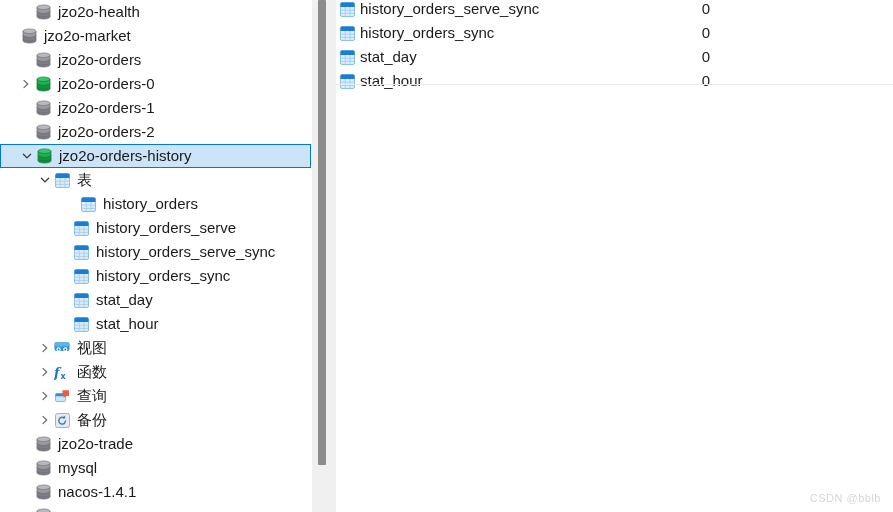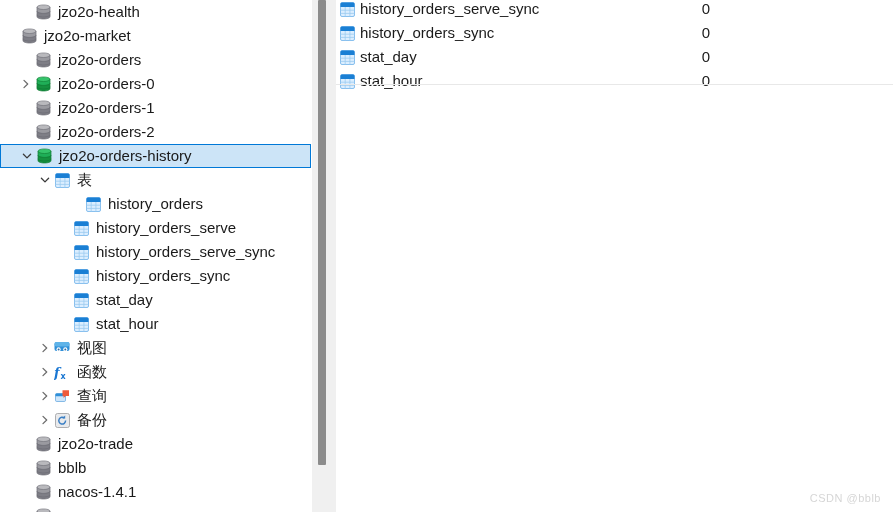--- a/index.html
+++ b/index.html
@@ -232,21 +232,21 @@
               <rect x="0.5" y="0.5" width="14" height="14" rx="1.5" fill="#dbeeff" stroke="#6fb3ea" stroke-width="0.8"></rect>
               <path d="M0.5 2 a1.5 1.5 0 0 1 1.5 -1.5 h11 a1.5 1.5 0 0 1 1.5 1.5 v3 h-14 z" fill="#1a7fd4"></path>
               <line x1="0.5" y1="8.2" x2="14.5" y2="8.2" stroke="#9ccbf0" stroke-width="0.8"></line>
               <line x1="0.5" y1="11.4" x2="14.5" y2="11.4" stroke="#9ccbf0" stroke-width="0.8"></line>
               <line x1="5.2" y1="5" x2="5.2" y2="14.5" stroke="#9ccbf0" stroke-width="0.8"></line>
               <line x1="9.9" y1="5" x2="9.9" y2="14.5" stroke="#9ccbf0" stroke-width="0.8"></line>
             </svg>
           </span>
           <span class="lbl">表</span>
         </div>
-        <div class="tree-row" style="padding-left: 68px;">
+        <div class="tree-row" style="padding-left: 32px; margin-left: 31px;">
           <span class="twisty"></span>
           <span class="ico">
             <svg width="15" height="15" viewBox="0 0 15 15">
               <rect x="0.5" y="0.5" width="14" height="14" rx="1.5" fill="#dbeeff" stroke="#6fb3ea" stroke-width="0.8"></rect>
               <path d="M0.5 2 a1.5 1.5 0 0 1 1.5 -1.5 h11 a1.5 1.5 0 0 1 1.5 1.5 v3 h-14 z" fill="#1a7fd4"></path>
               <line x1="0.5" y1="8.2" x2="14.5" y2="8.2" stroke="#9ccbf0" stroke-width="0.8"></line>
               <line x1="0.5" y1="11.4" x2="14.5" y2="11.4" stroke="#9ccbf0" stroke-width="0.8"></line>
               <line x1="5.2" y1="5" x2="5.2" y2="14.5" stroke="#9ccbf0" stroke-width="0.8"></line>
               <line x1="9.9" y1="5" x2="9.9" y2="14.5" stroke="#9ccbf0" stroke-width="0.8"></line>
             </svg>
@@ -406,21 +406,21 @@
             <svg width="15" height="16" viewBox="0 0 15 16">
               <path d="M1 3.2 L1 12.8 C1 14 4 15 7.5 15 C11 15 14 14 14 12.8 L14 3.2 Z" fill="#7e7e86"></path>
               <path d="M1 3.2 L1 7 C1 8.2 4 9.2 7.5 9.2 C11 9.2 14 8.2 14 7 L14 3.2 Z" fill="#9a9aa0"></path>
               <ellipse cx="7.5" cy="3.2" rx="6.5" ry="2.3" fill="#b9b9bd"></ellipse>
               <ellipse cx="7.5" cy="3.2" rx="6.5" ry="2.3" fill="none" stroke="#6c6c74" stroke-width="0.6"></ellipse>
               <path d="M1 7.2 C1 8.4 4 9.4 7.5 9.4 C11 9.4 14 8.4 14 7.2" fill="none" stroke="#6c6c74" stroke-width="0.7"></path>
               <path d="M1 10.8 C1 12 4 13 7.5 13 C11 13 14 12 14 10.8" fill="none" stroke="#6c6c74" stroke-width="0.7"></path>
               <path d="M1 3.2 L1 12.8 C1 14 4 15 7.5 15 C11 15 14 14 14 12.8 L14 3.2" fill="none" stroke="#6c6c74" stroke-width="0.7"></path>
             </svg>
           </span>
-          <span class="lbl">bblb</span>
+          <span class="lbl">mysql</span>
         </div>
         <div class="tree-row" style="padding-left: 18px;">
           <span class="twisty"></span>
           <span class="ico">
             <svg width="15" height="16" viewBox="0 0 15 16">
               <path d="M1 3.2 L1 12.8 C1 14 4 15 7.5 15 C11 15 14 14 14 12.8 L14 3.2 Z" fill="#7e7e86"></path>
               <path d="M1 3.2 L1 7 C1 8.2 4 9.2 7.5 9.2 C11 9.2 14 8.2 14 7 L14 3.2 Z" fill="#9a9aa0"></path>
               <ellipse cx="7.5" cy="3.2" rx="6.5" ry="2.3" fill="#b9b9bd"></ellipse>
               <ellipse cx="7.5" cy="3.2" rx="6.5" ry="2.3" fill="none" stroke="#6c6c74" stroke-width="0.6"></ellipse>
               <path d="M1 7.2 C1 8.4 4 9.4 7.5 9.4 C11 9.4 14 8.4 14 7.2" fill="none" stroke="#6c6c74" stroke-width="0.7"></path>

